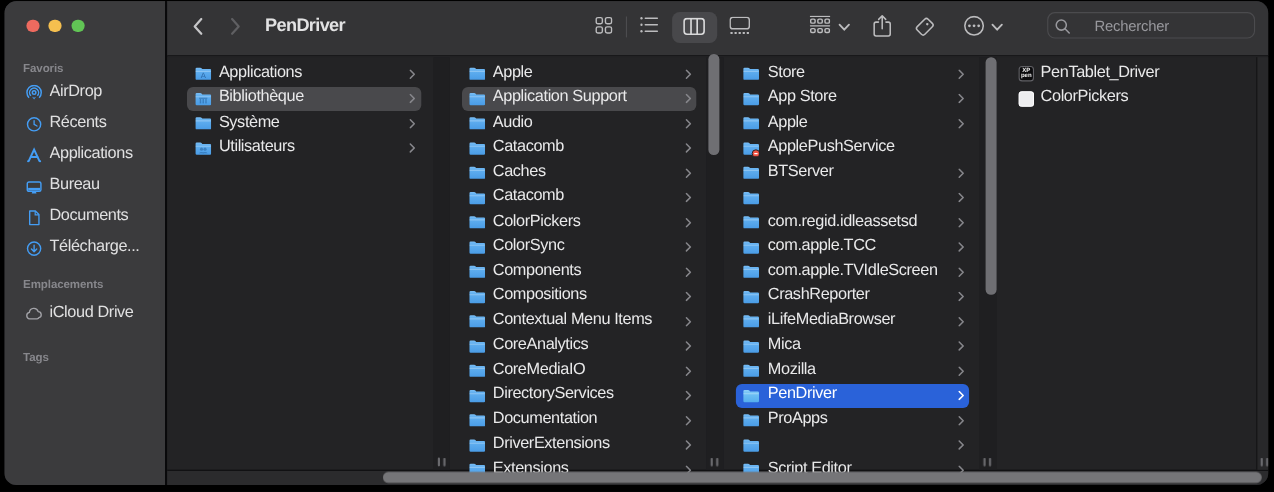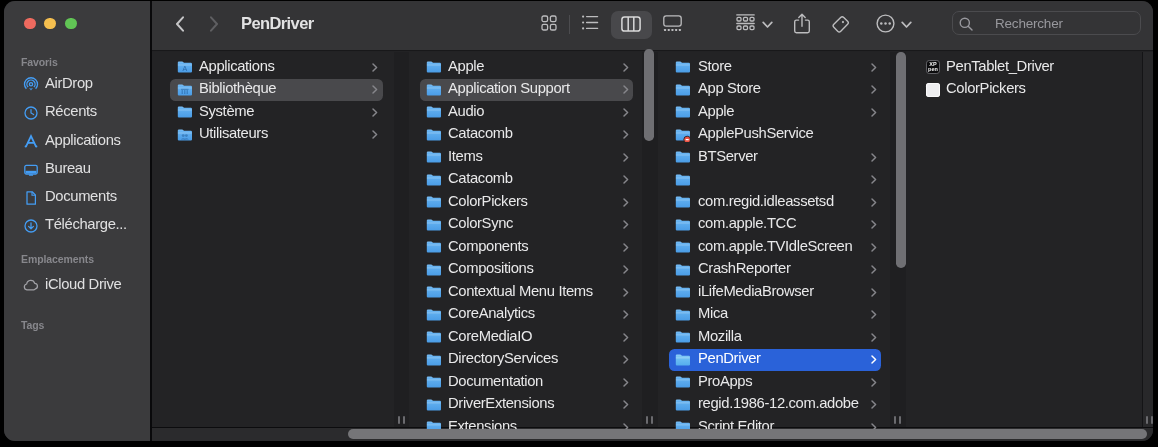--- a/index.html
+++ b/index.html
@@ -246,21 +246,21 @@
       <path d="M0.8 4.4 l13.9 0 l0 1 l-13.9 0 Z" fill="rgba(255,255,255,0.28)"></path>
     </svg>
 <div class="rowtxt" style="left:444px;top:125.4px;color:#e9e9ea">Catacomb</div>
 <svg class="abs" style="left:618.5px;top:129.4px" width="6" height="9" viewBox="0 0 6 9">
       <path d="M1 0.9 L4.6 4.5 L1 8.1" fill="none" stroke="#86868b" stroke-width="1.45" stroke-linecap="round" stroke-linejoin="round"></path>
     </svg>
 <svg class="abs" style="left:421.6px;top:149.3px" width="15.5" height="14" viewBox="0 0 15.5 14">
       <path d="M0.8 2.6 q0 -1.1 1.1 -1.1 l3.2 0 q0.7 0 1.1 0.5 l0.7 0.8 l7 0 q1.1 0 1.1 1.1 l0 7.6 q0 1.1 -1.1 1.1 l-12 0 q-1.1 0 -1.1 -1.1 Z" fill="url(#fg)"></path>
       <path d="M0.8 4.4 l13.9 0 l0 1 l-13.9 0 Z" fill="rgba(255,255,255,0.28)"></path>
     </svg>
-<div class="rowtxt" style="left:444px;top:147.9px;color:#e9e9ea">Items</div>
+<div class="rowtxt" style="left:444px;top:147.9px;color:#e9e9ea">Caches</div>
 <svg class="abs" style="left:618.5px;top:151.9px" width="6" height="9" viewBox="0 0 6 9">
       <path d="M1 0.9 L4.6 4.5 L1 8.1" fill="none" stroke="#86868b" stroke-width="1.45" stroke-linecap="round" stroke-linejoin="round"></path>
     </svg>
 <svg class="abs" style="left:421.6px;top:171.8px" width="15.5" height="14" viewBox="0 0 15.5 14">
       <path d="M0.8 2.6 q0 -1.1 1.1 -1.1 l3.2 0 q0.7 0 1.1 0.5 l0.7 0.8 l7 0 q1.1 0 1.1 1.1 l0 7.6 q0 1.1 -1.1 1.1 l-12 0 q-1.1 0 -1.1 -1.1 Z" fill="url(#fg)"></path>
       <path d="M0.8 4.4 l13.9 0 l0 1 l-13.9 0 Z" fill="rgba(255,255,255,0.28)"></path>
     </svg>
 <div class="rowtxt" style="left:444px;top:170.4px;color:#e9e9ea">Catacomb</div>
 <svg class="abs" style="left:618.5px;top:174.4px" width="6" height="9" viewBox="0 0 6 9">
       <path d="M1 0.9 L4.6 4.5 L1 8.1" fill="none" stroke="#86868b" stroke-width="1.45" stroke-linecap="round" stroke-linejoin="round"></path>
@@ -469,21 +469,20 @@
       <path d="M0.8 4.4 l13.9 0 l0 1 l-13.9 0 Z" fill="rgba(255,255,255,0.28)"></path>
     </svg>
 <div class="rowtxt" style="left:694px;top:372.9px;color:#e9e9ea">ProApps</div>
 <svg class="abs" style="left:866.7px;top:376.90000000000003px" width="6" height="9" viewBox="0 0 6 9">
       <path d="M1 0.9 L4.6 4.5 L1 8.1" fill="none" stroke="#86868b" stroke-width="1.45" stroke-linecap="round" stroke-linejoin="round"></path>
     </svg>
 <svg class="abs" style="left:670.5px;top:396.8px" width="15.5" height="14" viewBox="0 0 15.5 14">
       <path d="M0.8 2.6 q0 -1.1 1.1 -1.1 l3.2 0 q0.7 0 1.1 0.5 l0.7 0.8 l7 0 q1.1 0 1.1 1.1 l0 7.6 q0 1.1 -1.1 1.1 l-12 0 q-1.1 0 -1.1 -1.1 Z" fill="url(#fg)"></path>
       <path d="M0.8 4.4 l13.9 0 l0 1 l-13.9 0 Z" fill="rgba(255,255,255,0.28)"></path>
     </svg>
-<div class="rowtxt" style="left:694px;top:395.4px;color:#e9e9ea">regid.1986-12.com.adobe</div>
 <svg class="abs" style="left:866.7px;top:399.40000000000003px" width="6" height="9" viewBox="0 0 6 9">
       <path d="M1 0.9 L4.6 4.5 L1 8.1" fill="none" stroke="#86868b" stroke-width="1.45" stroke-linecap="round" stroke-linejoin="round"></path>
     </svg>
 <svg class="abs" style="left:670.5px;top:419.3px" width="15.5" height="14" viewBox="0 0 15.5 14">
       <path d="M0.8 2.6 q0 -1.1 1.1 -1.1 l3.2 0 q0.7 0 1.1 0.5 l0.7 0.8 l7 0 q1.1 0 1.1 1.1 l0 7.6 q0 1.1 -1.1 1.1 l-12 0 q-1.1 0 -1.1 -1.1 Z" fill="url(#fg)"></path>
       <path d="M0.8 4.4 l13.9 0 l0 1 l-13.9 0 Z" fill="rgba(255,255,255,0.28)"></path>
     </svg>
 <div class="rowtxt" style="left:694px;top:417.9px;color:#e9e9ea">Script Editor</div>
 <svg class="abs" style="left:866.7px;top:421.90000000000003px" width="6" height="9" viewBox="0 0 6 9">
       <path d="M1 0.9 L4.6 4.5 L1 8.1" fill="none" stroke="#86868b" stroke-width="1.45" stroke-linecap="round" stroke-linejoin="round"></path>

